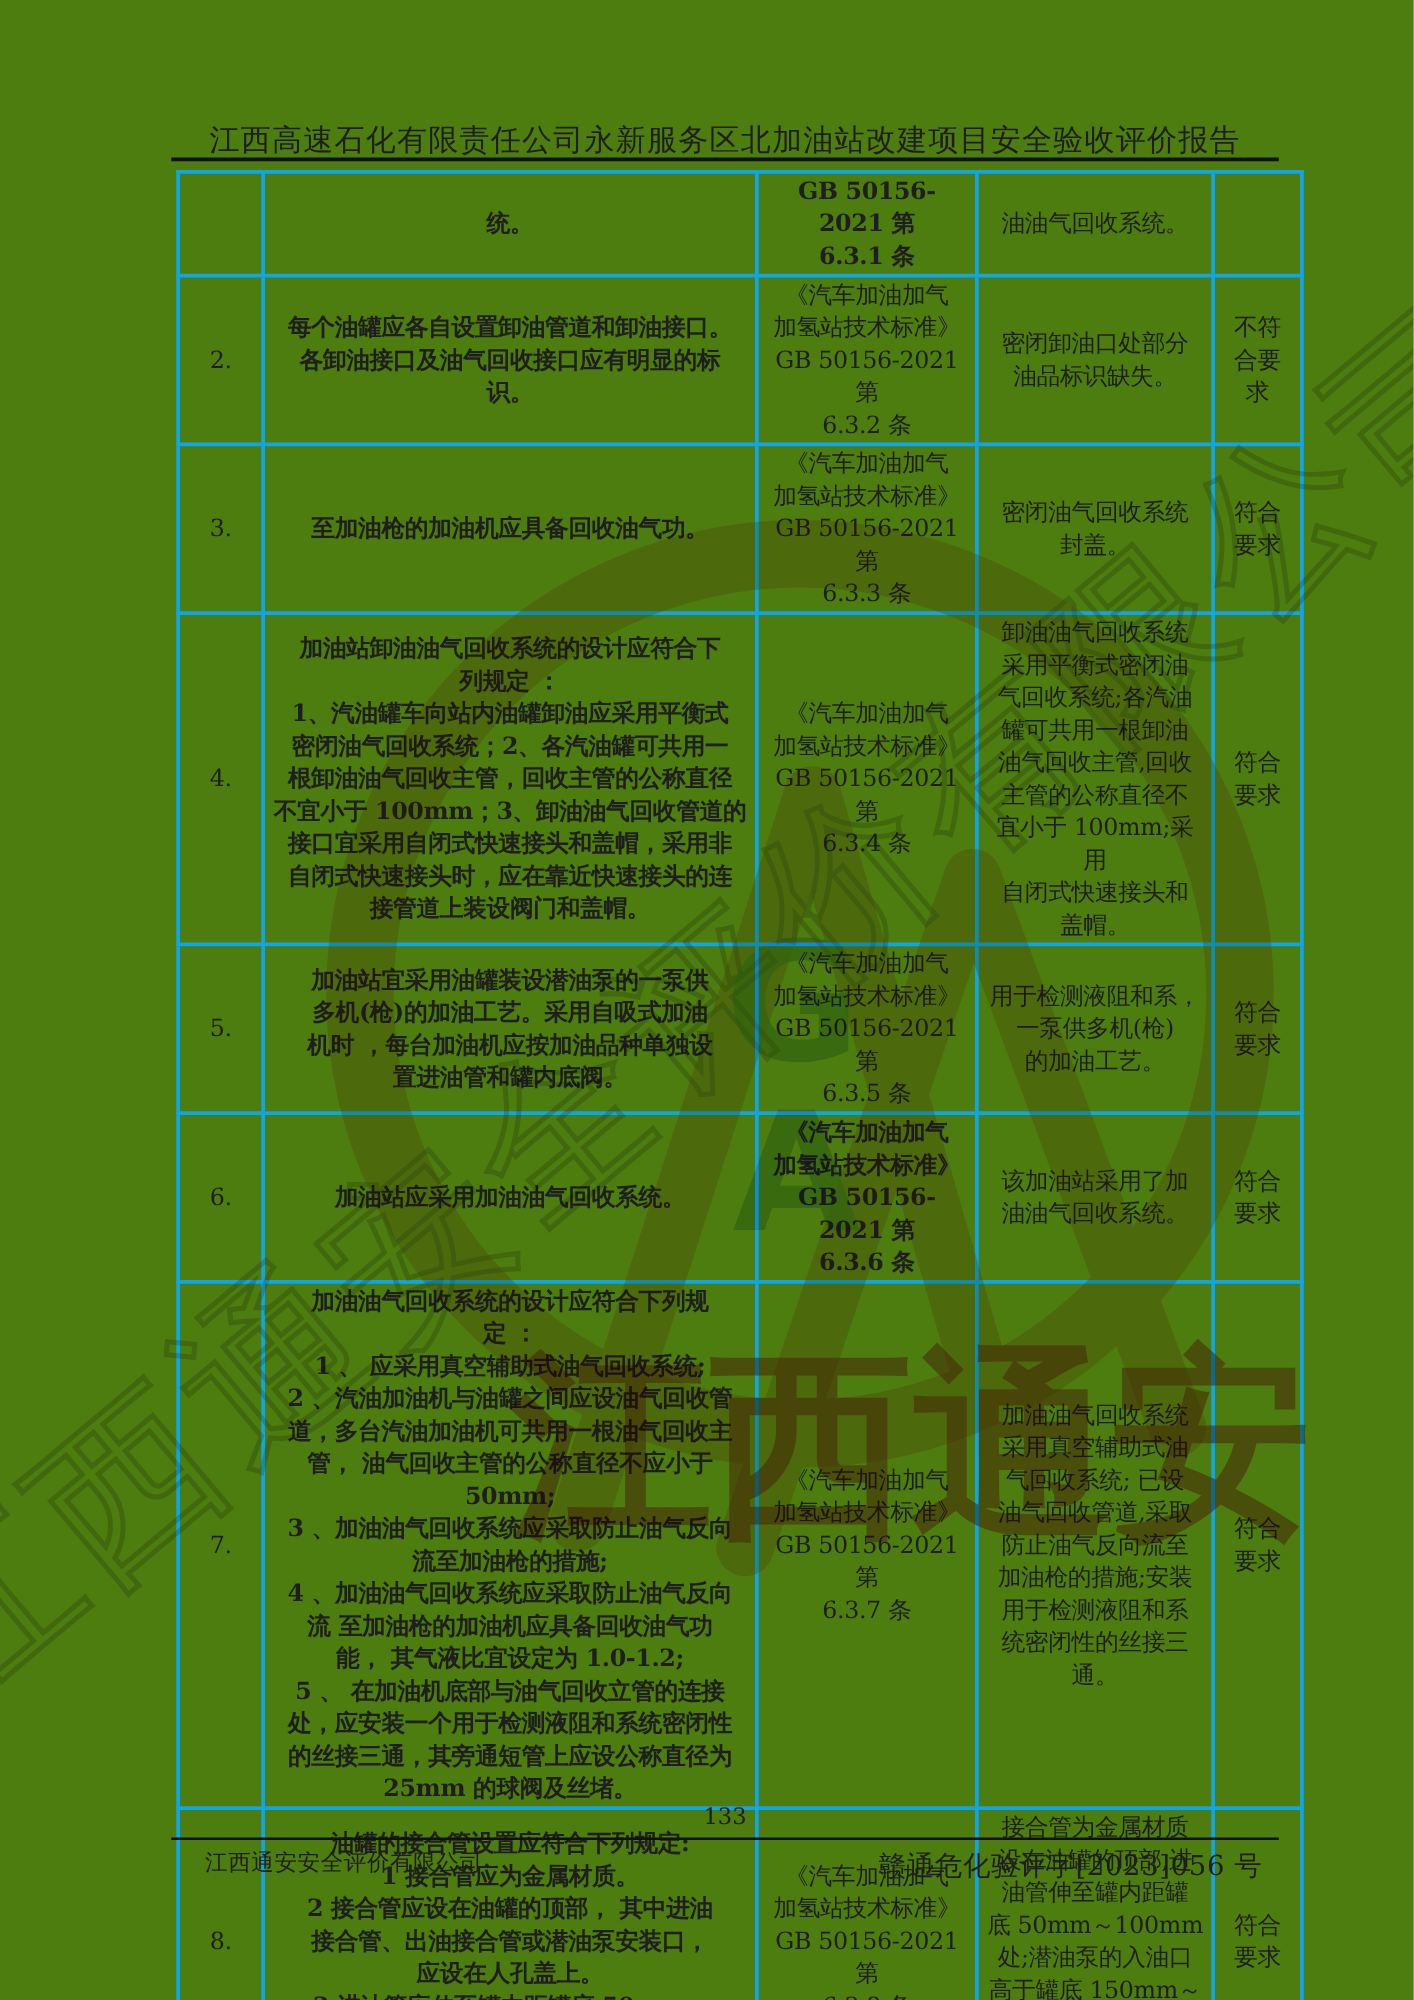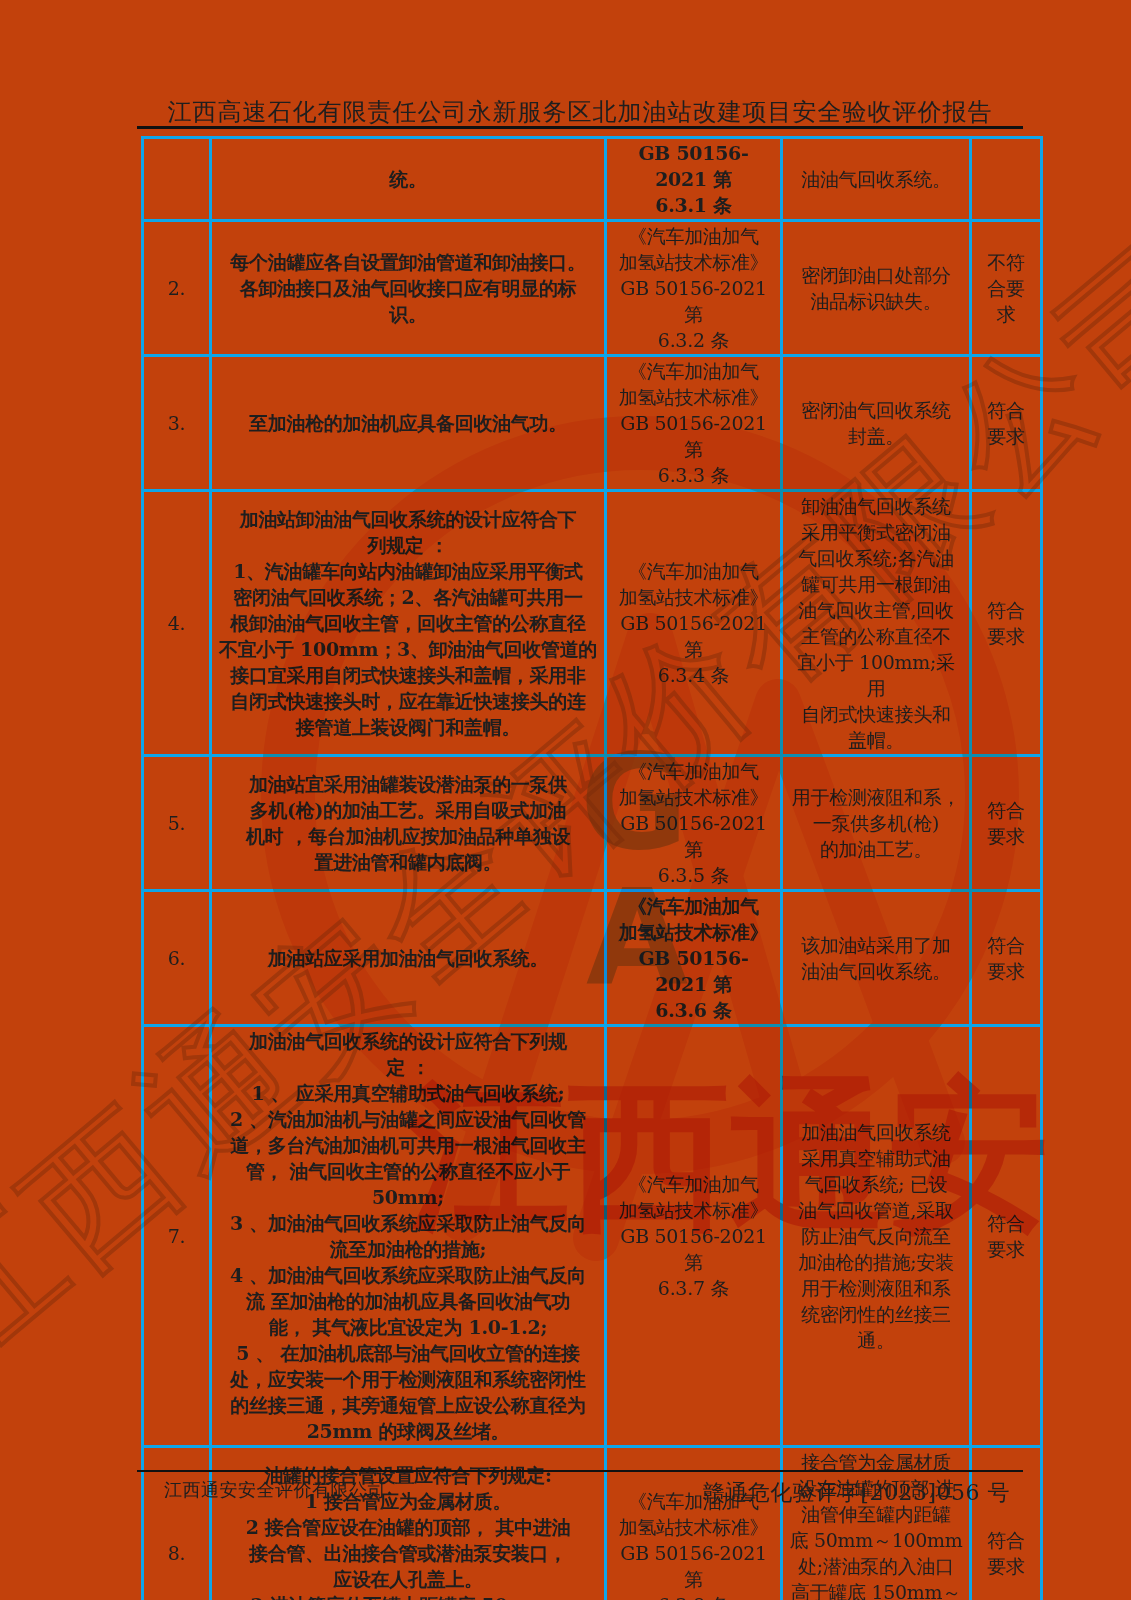--- a/index.html
+++ b/index.html
@@ -1,18 +1,18 @@
 <!DOCTYPE html>
 <html><head>
 <meta charset="utf-8">
 <style>
   html,body{margin:0;padding:0;background:#e8e8e8;}
   #page{
     position:relative;width:1131px;height:1600px;margin:0 auto;
-    background:#c2410c;overflow:hidden;
+    background:#4d7c0f;overflow:hidden;
     font-family:"DejaVu Serif","Liberation Serif",serif;
     color:#1e1e1e;
   }
   
   .doc-title{
     position:absolute;top:96px;left:137px;width:886px;
     text-align:center;font-size:24px;letter-spacing:1px;white-space:nowrap;
   }
   .title-rule{position:absolute;top:126px;left:137px;width:886px;height:3px;background:#111;}
   
@@ -199,20 +199,21 @@
 底 50mm～100mm
 处;潜油泵的入油口
 高于罐底 150mm～
 200mm； 量油孔设带</td>
       <td class="c-conclusion">符合
 要求</td>
     </tr>
       </tbody>
   </table>
 
+  <div class="page-number">133</div>
   <div class="footer-rule"></div>
   <div class="footer-left">江西通安安全评价有限公司</div>
   <div class="footer-right">赣通危化验评字[2023]056 号</div>
 
   <svg class="wm" width="1131" height="1600" viewBox="0 0 1131 1600" xmlns="http://www.w3.org/2000/svg">
 
     <g opacity="0.42">
       <circle cx="640" cy="795" r="352" fill="none" stroke="#f4a76d" stroke-width="54"></circle>
       <path d="M462 1218 L650 636 L782 1092" fill="none" stroke="#f4a76d" stroke-width="46" stroke-linecap="round" stroke-linejoin="round"></path>
       <path d="M596 1238 L778 702 L942 1142" fill="none" stroke="#f4a76d" stroke-width="46" stroke-linecap="round" stroke-linejoin="round"></path>

